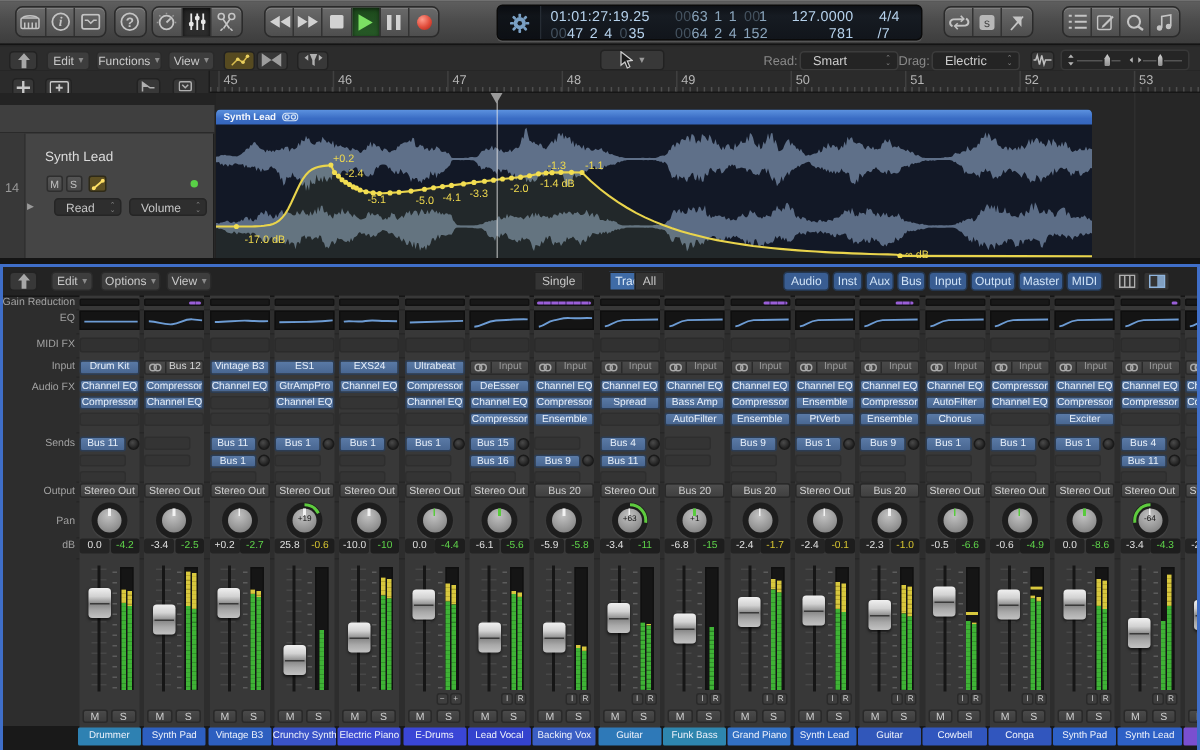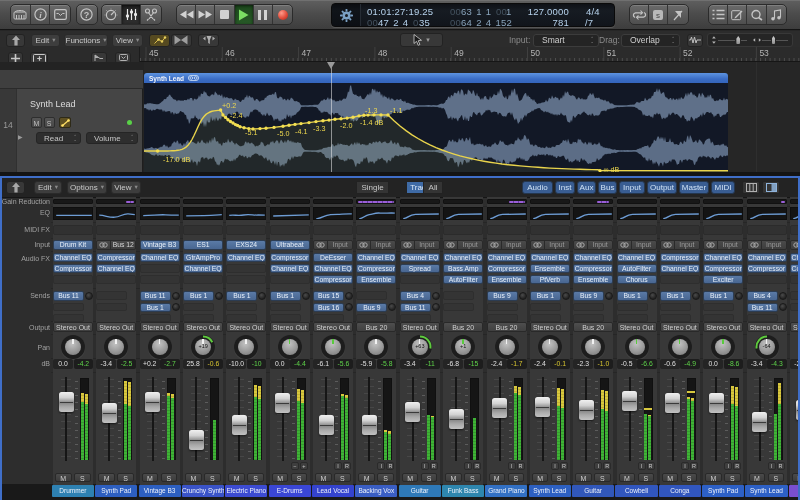--- a/index.html
+++ b/index.html
@@ -294,28 +294,28 @@
       <svg width="14" height="10" viewBox="0 0 14 10" xmlns="http://www.w3.org/2000/svg">
         <path d="M1 3.5l2.5-2v4zM4.5 1h5L7.8 5v4L6.2 8V5zM13 3.5l-2.5-2v4z" fill="#b0b0b0"></path>
       </svg>
     </div>
     <div class="tbtn dk" style="left:400px;top:32.5px;width:43px;height:14.5px;border-radius:3px">
       <svg width="9" height="12" viewBox="0 0 9 12" xmlns="http://www.w3.org/2000/svg">
         <path d="M1 0.5v9l2.6-2.2 1.6 4 1.7-.8-1.7-3.8 3.3-.4z" fill="#1a1a1a" stroke="#cfcfcf" stroke-width="0.8"></path>
       </svg>
       <span style="color:#999;font-size:7px;margin-left:4px">▾</span>
     </div>
-    <div class="slabel" style="left:509px">Input:</div>
+    <div class="slabel" style="left:509px">Read:</div>
     <div class="ddown" style="left:533px;width:66px">
       <span>Smart</span>
       <i>⌃<br>⌄</i>
     </div>
     <div class="slabel" style="left:599px">Drag:</div>
     <div class="ddown" style="left:621px;width:59px">
-      <span>Overlap</span>
+      <span>Electric</span>
       <i>⌃<br>⌄</i>
     </div>
     <div class="tbtn dk" style="left:686.5px;top:33.5px;width:16px;height:13.5px;border-radius:3px">
       <svg width="14" height="10" viewBox="0 0 14 10" xmlns="http://www.w3.org/2000/svg">
         <path d="M1 5h1.5l1-3 1.5 6 1.5-6 1.5 6 1-3H13" stroke="#c0c0c0" fill="none"></path>
       </svg>
     </div>
     <div class="zoompanel">
       <svg width="8" height="10" viewBox="0 0 8 10" xmlns="http://www.w3.org/2000/svg">
         <path d="M4 0l2.5 3h-5zM4 10L1.5 7h5z" fill="#b5b5b5"></path>

